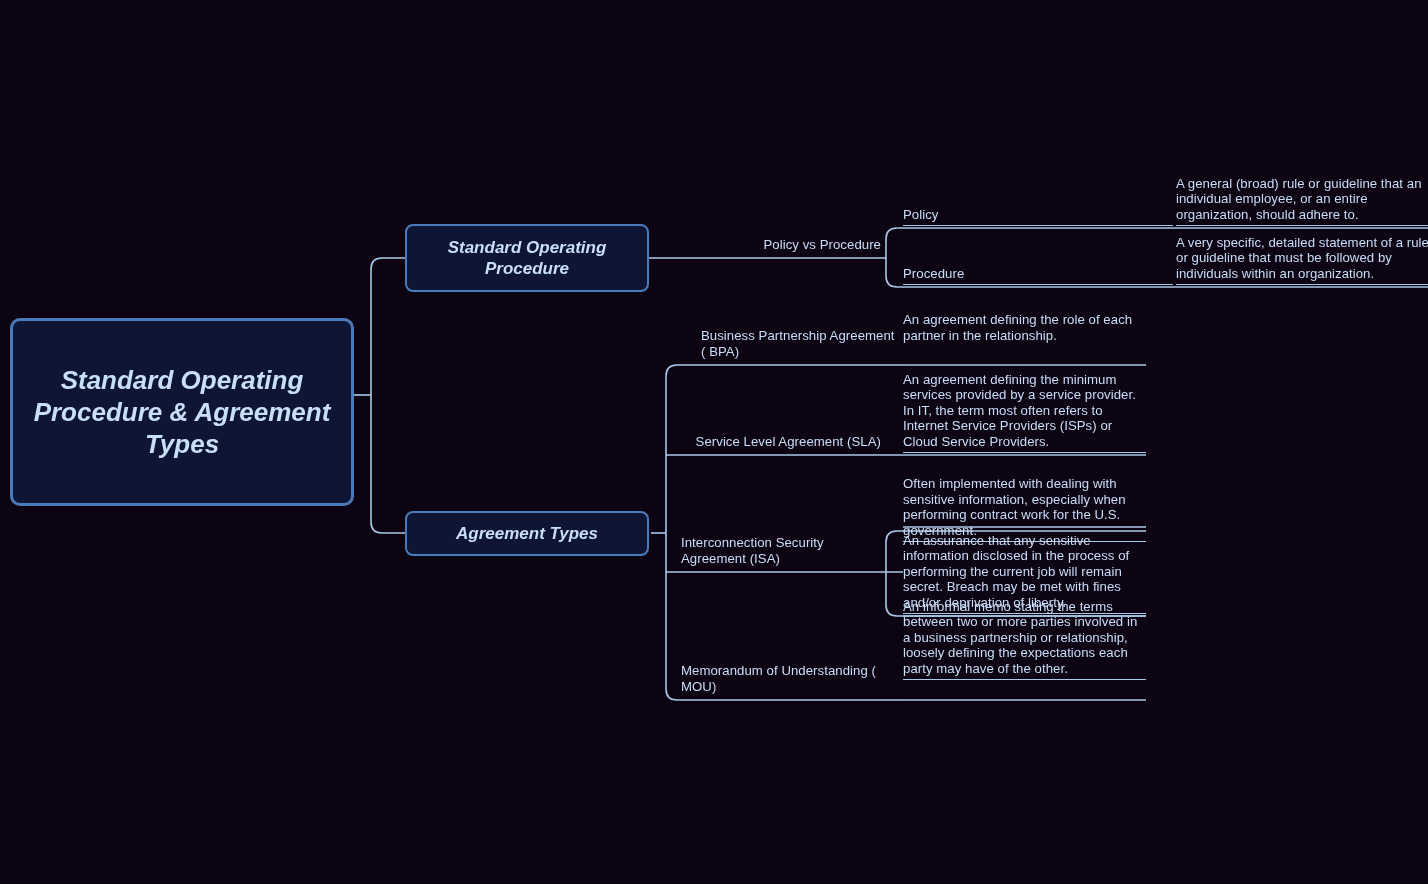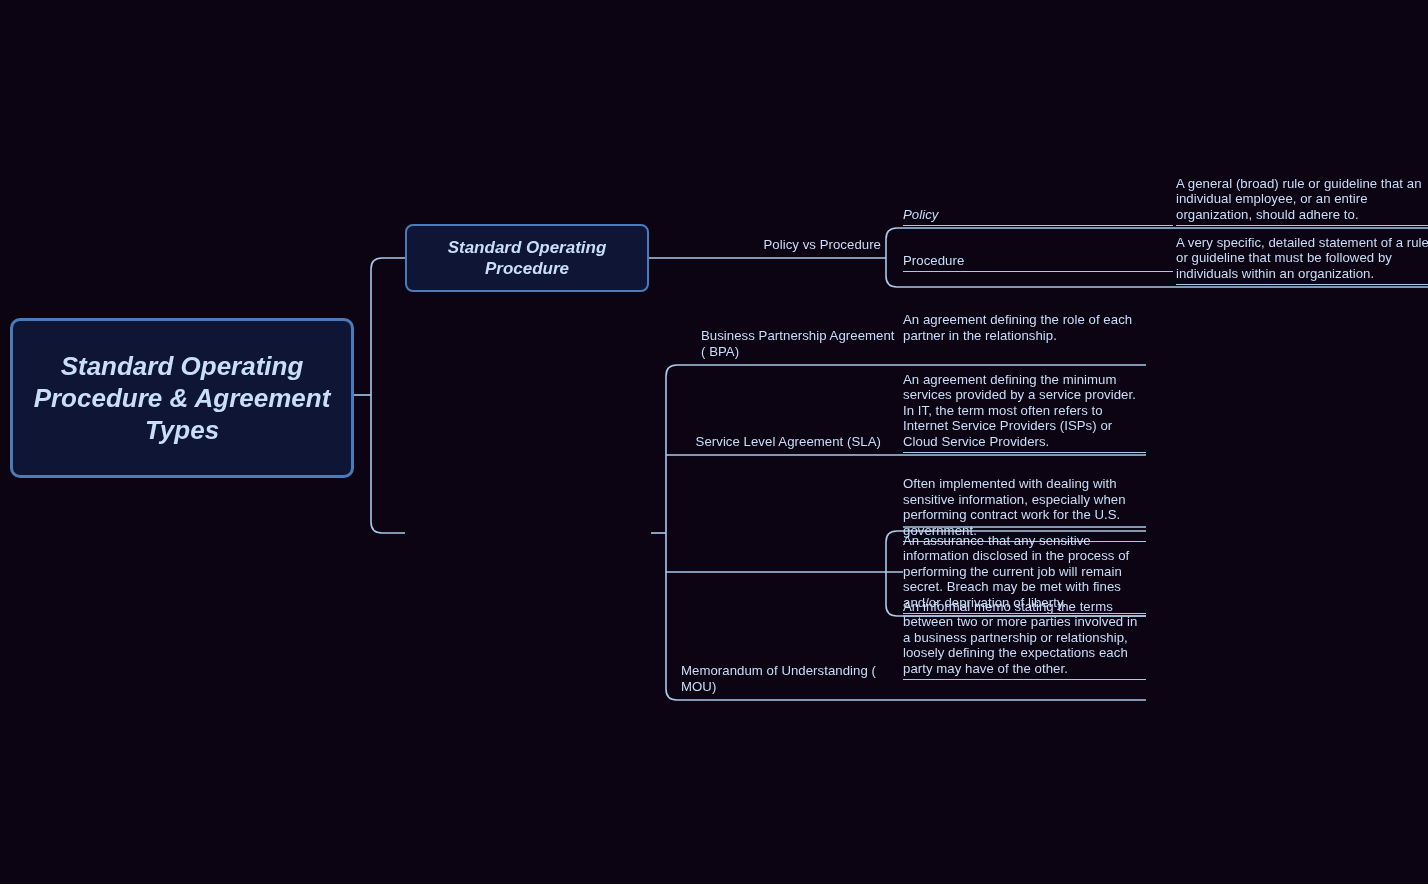--- a/index.html
+++ b/index.html
@@ -50,21 +50,21 @@
     text-align: center;
     color: #c9def8;
     font-style: italic;
     font-weight: bold;
     line-height: 1.24;
   }
   .node-root {
     left: 10px;
     top: 318px;
     width: 344px;
-    height: 160px;
+    height: 188px;
     font-size: 26px;
     padding: 0 16px;
     border-width: 3px;
     border-radius: 10px;
   }
   .node-l1 {
     width: 244px;
     font-size: 17px;
     padding: 0 14px;
   }
@@ -144,30 +144,33 @@
   </svg>
 
   <div class="node-box node-root">
     <span>Standard Operating Procedure &amp; Agreement Types</span>
   </div>
 
   <div class="node-box node-l1 node-sop">
     <span>Standard Operating Procedure</span>
   </div>
 
+  <div class="node-box node-l1 node-agr">
+    <span>Agreement Types</span>
+  </div>
 
   <div class="leaf col-mid" style="top:226px;height:32px;">
     <span class="leaf-text">Policy vs Procedure</span>
   </div>
 
-  <div class="leaf col-pp" style="top:206px;height:22px;font-style:italic;">
+  <div class="leaf col-pp" style="top:206px;height:22px;">
     <span class="leaf-text">Policy</span>
   </div>
 
-  <div class="leaf col-pp" style="top:252px;height:22px;">
+  <div class="leaf col-pp" style="top:265px;height:22px;">
     <span class="leaf-text">Procedure</span>
   </div>
 
   <div class="leaf col-far" style="top:175px;height:53px;">
     <span class="leaf-text">A general (broad) rule or guideline that an individual employee, or an entire organization, should adhere to.</span>
   </div>
 
   <div class="leaf col-far" style="top:234px;height:53px;">
     <span class="leaf-text">A very specific, detailed statement of a rule or guideline that must be followed by individuals within an organization.</span>
   </div>
@@ -179,20 +182,23 @@
     <span class="leaf-text">An agreement defining the role of each partner in the relationship.</span>
   </div>
 
   <div class="leaf col-mid" style="top:431px;height:24px;">
     <span class="leaf-text">Service Level Agreement (SLA)</span>
   </div>
   <div class="leaf col-desc" style="top:369px;height:86px;">
     <span class="leaf-text">An agreement defining the minimum services provided by a service provider. In IT, the term most often refers to Internet Service Providers (ISPs) or Cloud Service Providers.</span>
   </div>
 
+  <div class="leaf col-mid" style="top:533px;height:39px;">
+    <span class="leaf-text">Interconnection Security Agreement (ISA)</span>
+  </div>
   <div class="leaf col-desc" style="top:475px;height:69px;">
     <span class="leaf-text">Often implemented with dealing with sensitive information, especially when performing contract work for the U.S. government.</span>
   </div>
   <div class="leaf col-desc" style="top:531px;height:85px;">
     <span class="leaf-text">An assurance that any sensitive information disclosed in the process of performing the current job will remain secret. Breach may be met with fines and/or deprivation of liberty.</span>
   </div>
 
   <div class="leaf col-mid" style="top:664px;height:36px;">
     <span class="leaf-text">Memorandum of Understanding ( MOU)</span>
   </div>

